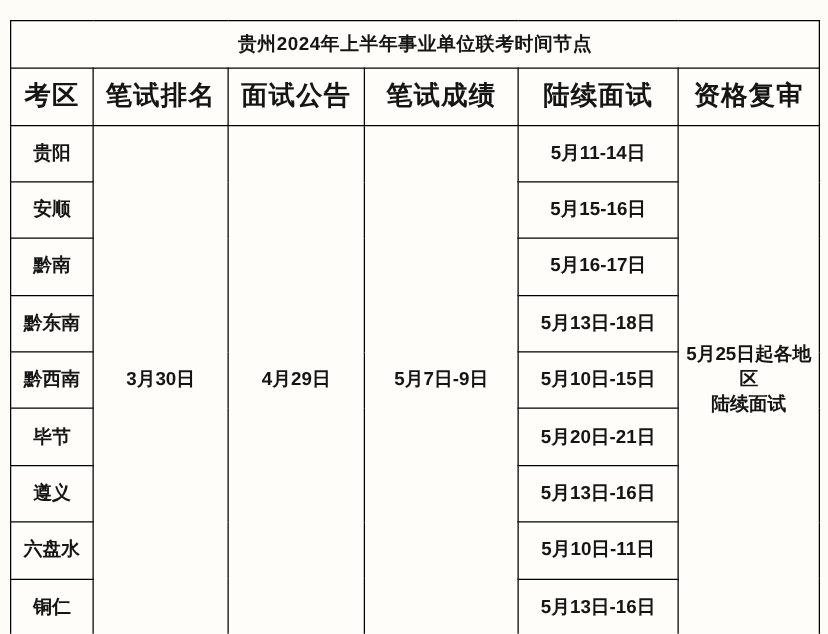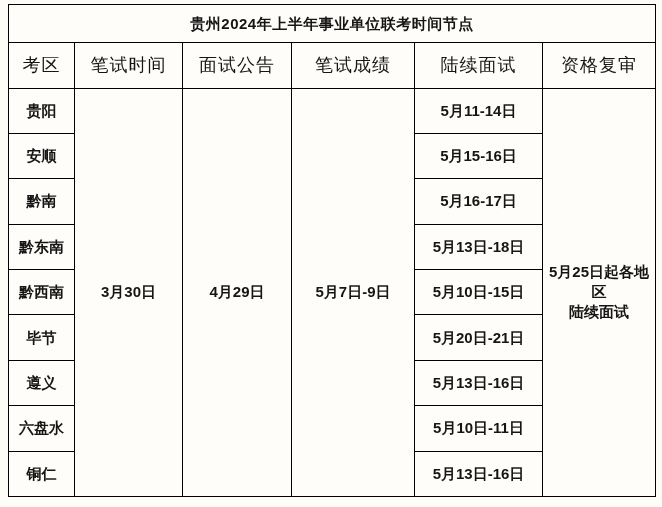--- a/index.html
+++ b/index.html
@@ -9,21 +9,21 @@
     width: 662px;
     height: 507px;
     overflow: hidden;
     font-family: "Liberation Sans", sans-serif;
     color: #111111;
   }
   .page {
     width: 662px;
     height: 507px;
     box-sizing: border-box;
-    padding: 4px 7px 6px 8px;
+    padding: 16px 7px 6px 8px;
     background: #fdfcf6;
   }
   table.exam-table {
     border-collapse: collapse;
     width: 647px;
     height: 493px;
     table-layout: fixed;
     background: #fefdf9;
   }
   table.exam-table td, table.exam-table th {
@@ -37,22 +37,22 @@
     color: #151515;
     overflow: hidden;
   }
   td.title-cell {
     font-weight: bold;
     font-size: 16px;
     height: 38px;
     letter-spacing: 0.5px;
   }
   tr.header-row th {
-    font-weight: normal;
-    font-size: 18px;
+    font-weight: bold;
+    font-size: 21px;
     height: 45px;
     letter-spacing: 1px;
   }
   tr.body-row { height: 45px; font-weight: bold; }
   td.merged-cell { white-space: pre-line; margin-top: 16px; }
   col.c-region  { width: 66px;  }
   col.c-time    { width: 108px; }
   col.c-score   { width: 109px; }
   col.c-rank    { width: 123px; }
   col.c-review  { width: 128px; }
@@ -72,21 +72,21 @@
         <col class="c-notice">
     </colgroup>
 
     <tbody>
         <tr>
       <td class="title-cell" colspan="6">贵州2024年上半年事业单位联考时间节点</td>
     </tr>
 
     <tr class="header-row">
       <th>考区</th>
-      <th>笔试时间</th>
+      <th>笔试排名</th>
       <th>面试公告</th>
       <th>笔试成绩</th>
       <th>陆续面试</th>
       <th>资格复审</th>
     </tr>
 
     <tr class="body-row">
       <td>贵阳</td>
       <td class="merged-cell" rowspan="9">3月30日</td>
       <td class="merged-cell" rowspan="9">4月29日</td>

